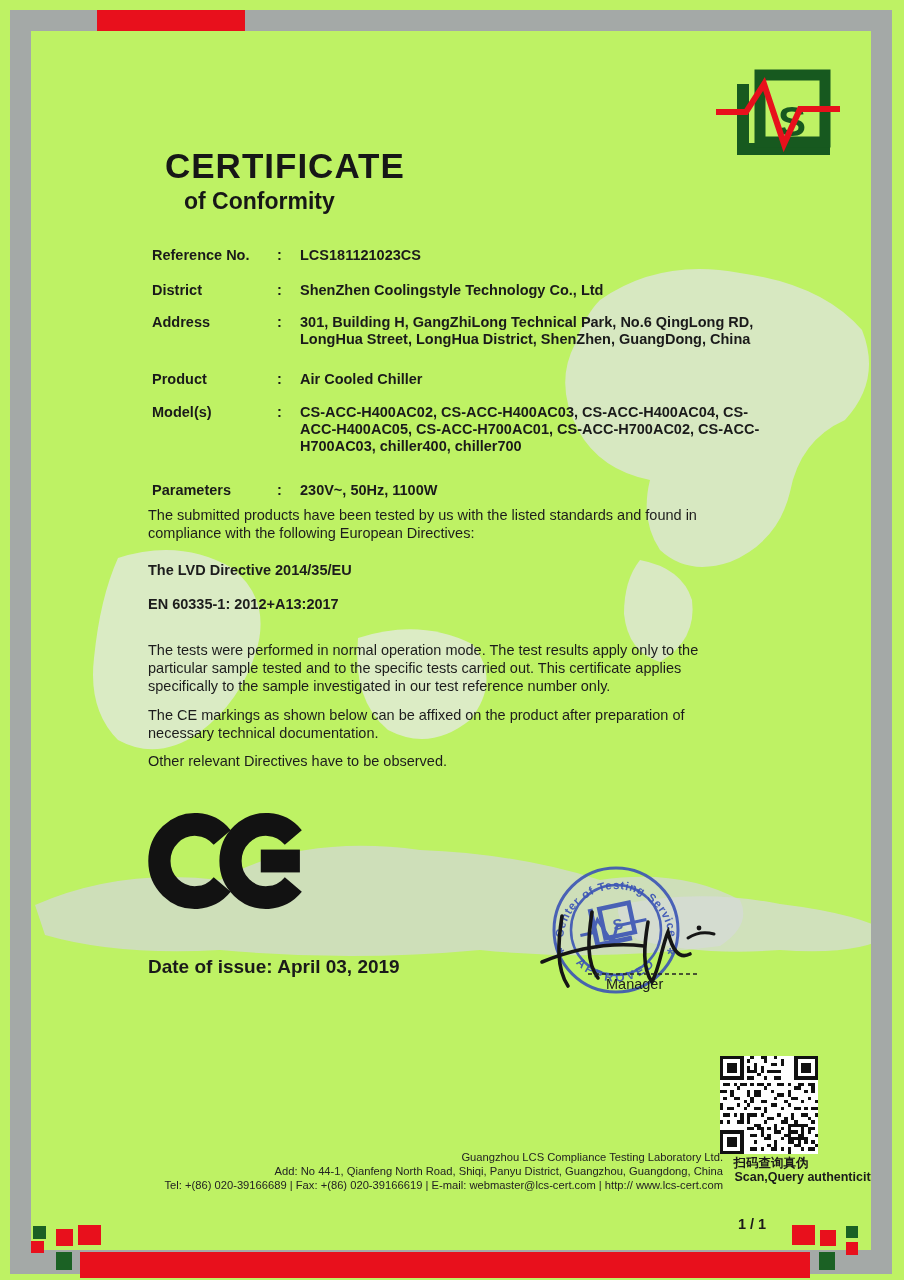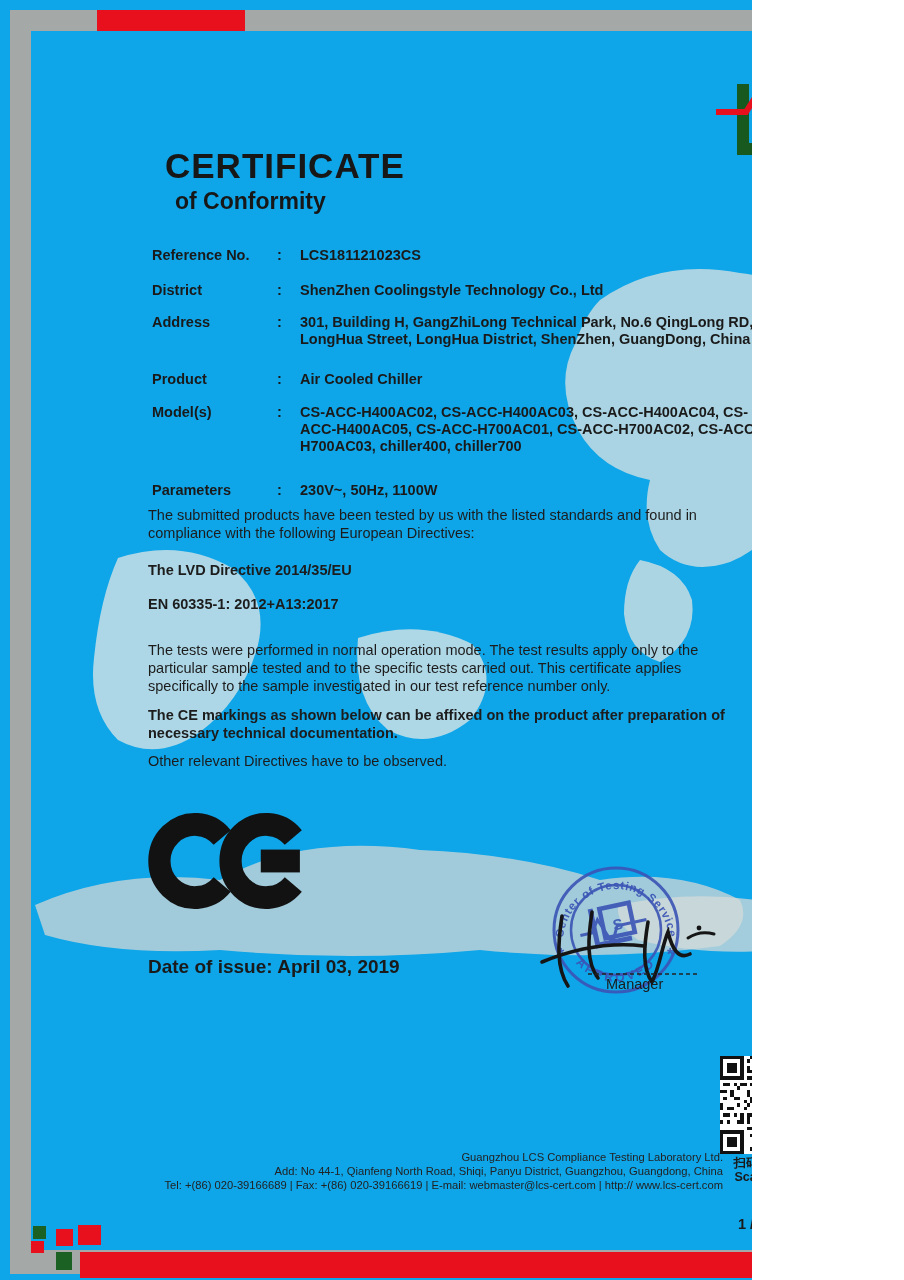--- a/index.html
+++ b/index.html
@@ -1,16 +1,16 @@
 <!DOCTYPE html>
 <html><head>
 <meta charset="utf-8">
 <style>
   html,body{margin:0;padding:0;background:#fff;}
-  .sheet{position:relative;width:752px;height:1280px;background:#0ea5e9;overflow:hidden;
+  .sheet{position:relative;width:904px;height:1280px;background:#bef264;overflow:hidden;
          font-family:"Liberation Sans",sans-serif;color:#1a1a1a;}
   .abs{position:absolute;}
 
   
   .border{position:absolute;background:#a4a9a7;z-index:6;}
   .b-top{left:10px;top:10px;width:882px;height:21px;}
   .b-left{left:10px;top:10px;width:21px;height:1264px;}
   .b-right{left:871px;top:10px;width:21px;height:1264px;}
   .b-bottom{left:10px;top:1250px;width:882px;height:24px;}
   .red-top{position:absolute;left:97px;top:10px;width:148px;height:21px;background:#e8101c;z-index:7;}
@@ -18,21 +18,21 @@
   .sq{position:absolute;z-index:8;}
   .sq.red{background:#e8101c;}
   .sq.green{background:#1b6124;}
 
   
   .wm{position:absolute;left:0;top:0;z-index:0;}
 
   
   .z2{z-index:2;}
   .title{left:165px;top:146px;font-size:35px;font-weight:bold;letter-spacing:1px;color:#171717;}
-  .subtitle{left:175px;top:188px;font-size:23px;font-weight:bold;color:#171717;}
+  .subtitle{left:184px;top:188px;font-size:23px;font-weight:bold;color:#171717;}
 
   .frow{position:absolute;left:152px;display:flex;width:632px;font-size:14.5px;font-weight:bold;line-height:17px;}
   .frow .lbl{flex:0 0 125px;}
   .frow .col{flex:0 0 23px;}
   .frow .val{flex:1 1 auto;max-width:478px;}
 
   .para{position:absolute;left:148px;width:592px;font-size:14.5px;line-height:18px;color:#1c1c1c;}
   .para.bold{font-weight:bold;}
   .std-line{line-height:16px;}
 
@@ -121,21 +121,21 @@
     <span class="col">:</span>
     <span class="val">230V~, 50Hz, 1100W</span>
   </div>
 
   <div class="para z2" style="top:500px;margin-top:6px;">The submitted products have been tested by us with the listed standards and found in compliance with the following European Directives:</div>
   <div class="para bold z2" style="top:561px;">The LVD Directive 2014/35/EU</div>
   <div class="para bold z2" style="top:596px;">
     <div class="std-line">EN 60335-1: 2012+A13:2017</div>
   </div>
   <div class="para z2" style="top:641px;">The tests were performed in normal operation mode. The test results apply only to the particular sample tested and to the specific tests carried out. This certificate applies specifically to the sample investigated in our test reference number only.</div>
-  <div class="para z2" style="top:706px;font-weight:bold;">The CE markings as shown below can be affixed on the product after preparation of necessary technical documentation.</div>
+  <div class="para z2" style="top:706px;">The CE markings as shown below can be affixed on the product after preparation of necessary technical documentation.</div>
   <div class="para z2" style="top:752px;">Other relevant Directives have to be observed.</div>
 
   <svg class="abs z2" style="left:147px;top:808px;" width="160" height="106" viewBox="0 0 180 116" preserveAspectRatio="none">
     <path d="M84.6 32.3 A40 40 0 1 0 84.6 83.7" fill="none" stroke="#121212" stroke-width="25"></path>
     <path d="M164.6 32.3 A40 40 0 1 0 164.6 83.7" fill="none" stroke="#121212" stroke-width="25"></path>
     <rect x="128" y="45.5" width="44" height="25" fill="#121212"></rect>
   </svg>
 
   <div class="abs z2 date-issue">Date of issue: April 03, 2019</div>
 

